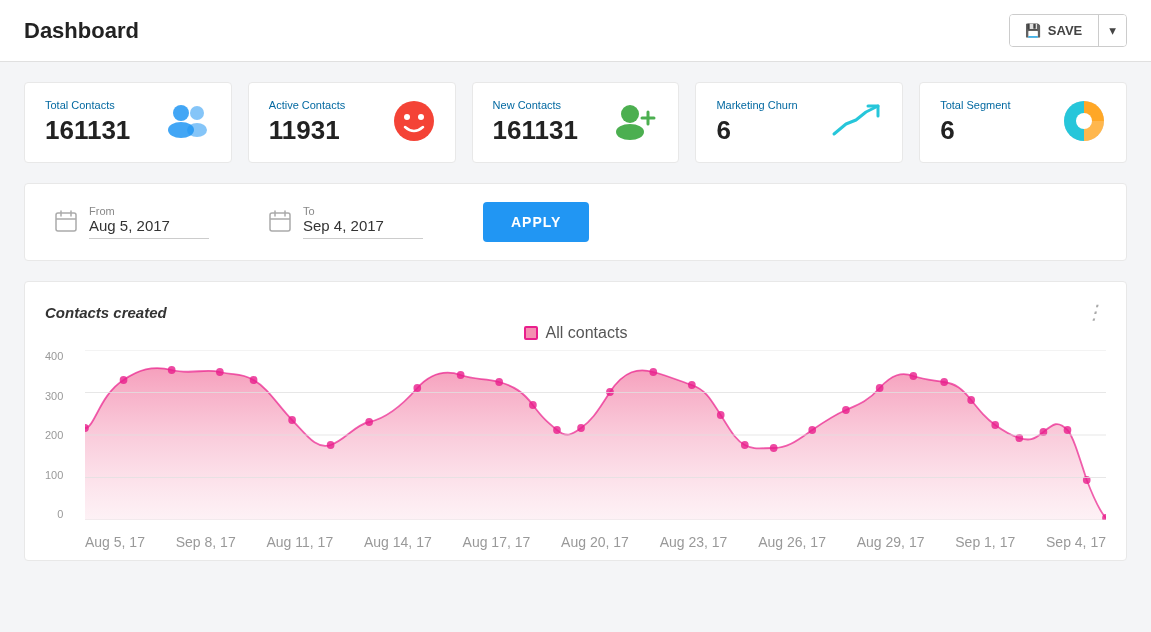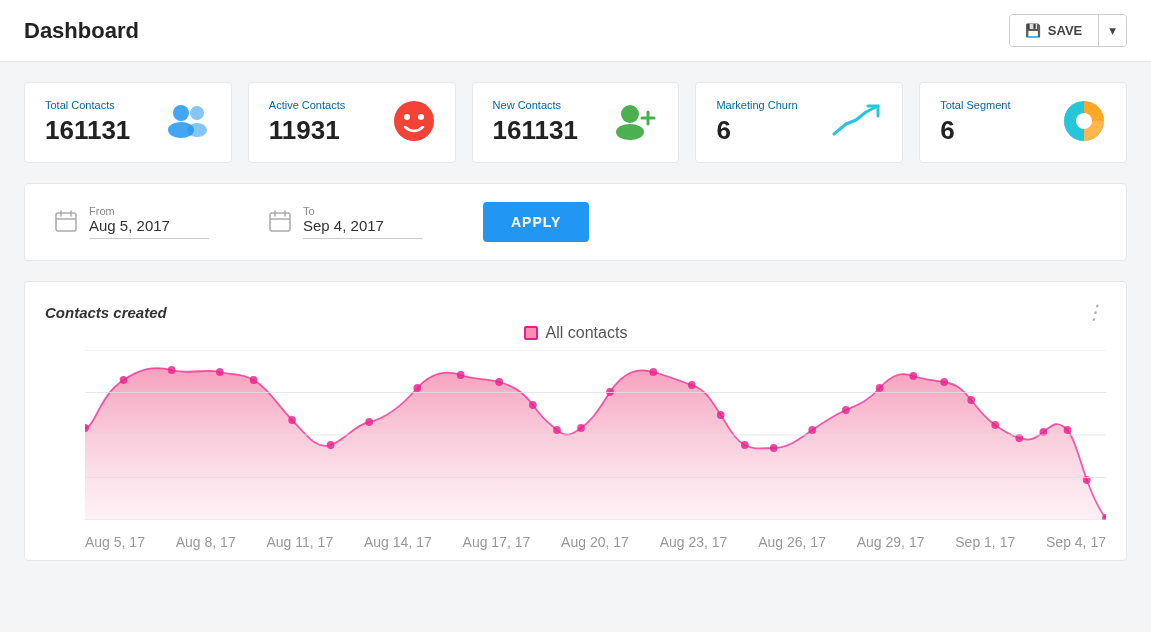--- a/index.html
+++ b/index.html
@@ -306,20 +306,27 @@
       <span class="three-dots">⋮</span>
     </div>
 
     <div class="chart-legend">
       <div class="legend-dot"></div>
       <span class="legend-label">All contacts</span>
     </div>
 
     <div class="chart-container">
 
+      <div class="chart-y-axis">
+        <span class="y-label">400</span>
+        <span class="y-label">300</span>
+        <span class="y-label">200</span>
+        <span class="y-label">100</span>
+        <span class="y-label">0</span>
+      </div>
 
       <div class="chart-svg-wrapper">
         <svg width="100%" height="100%" viewBox="0 0 1060 170" preserveAspectRatio="none" xmlns="http://www.w3.org/2000/svg">
           <defs>
             <linearGradient id="chartFill" x1="0" y1="0" x2="0" y2="1">
               <stop offset="0%" stop-color="#F48FB1" stop-opacity="0.85"></stop>
               <stop offset="100%" stop-color="#FCE4EC" stop-opacity="0.5"></stop>
             </linearGradient>
           </defs>
 
@@ -428,21 +435,21 @@
           <line x1="0" y1="0" x2="1060" y2="0" stroke="#e0e0e0" stroke-width="0.8"></line>
           <line x1="0" y1="42.5" x2="1060" y2="42.5" stroke="#e0e0e0" stroke-width="0.8"></line>
           <line x1="0" y1="85" x2="1060" y2="85" stroke="#e0e0e0" stroke-width="0.8"></line>
           <line x1="0" y1="127.5" x2="1060" y2="127.5" stroke="#e0e0e0" stroke-width="0.8"></line>
           <line x1="0" y1="170" x2="1060" y2="170" stroke="#e0e0e0" stroke-width="0.8"></line>
         </svg>
       </div>
 
       <div class="x-axis-labels">
         <span class="x-label">Aug 5, 17</span>
-        <span class="x-label">Aug 8, 17</span>
+        <span class="x-label">Sep 8, 17</span>
         <span class="x-label">Aug 11, 17</span>
         <span class="x-label">Aug 14, 17</span>
         <span class="x-label">Aug 17, 17</span>
         <span class="x-label">Aug 20, 17</span>
         <span class="x-label">Aug 23, 17</span>
         <span class="x-label">Aug 26, 17</span>
         <span class="x-label">Aug 29, 17</span>
         <span class="x-label">Sep 1, 17</span>
         <span class="x-label">Sep 4, 17</span>
       </div>

